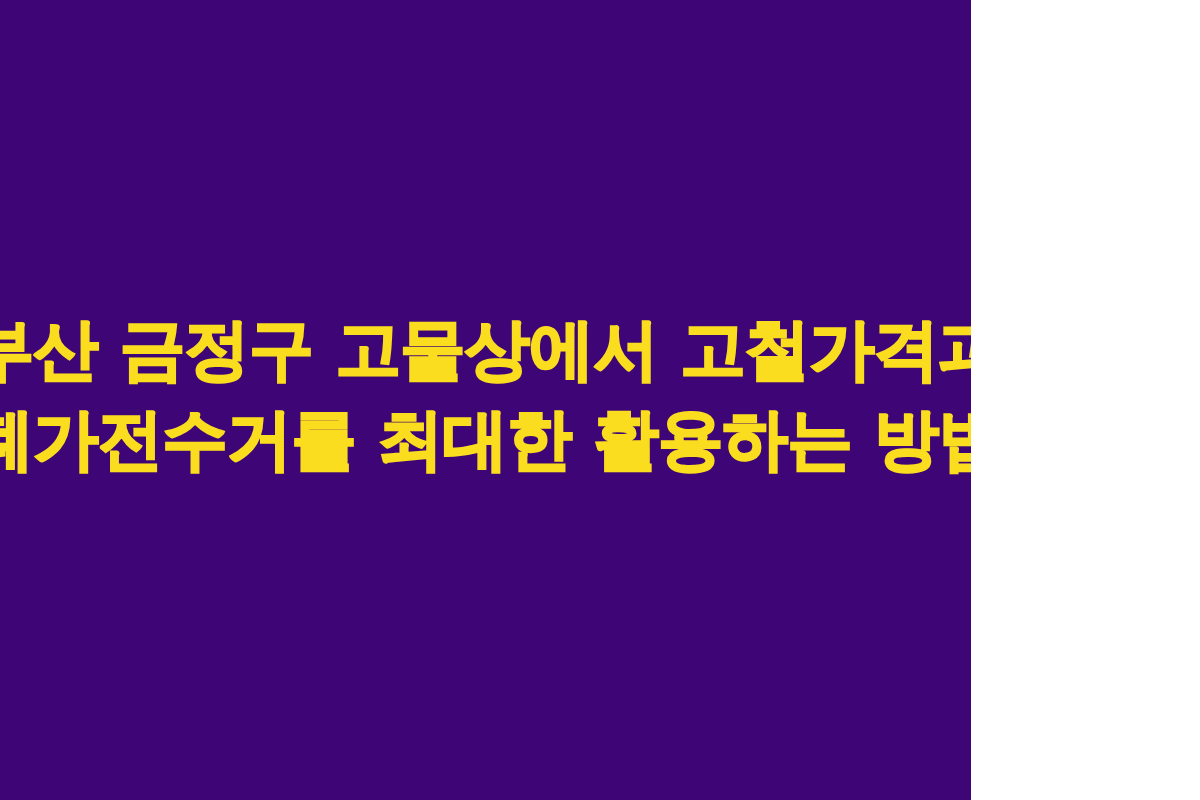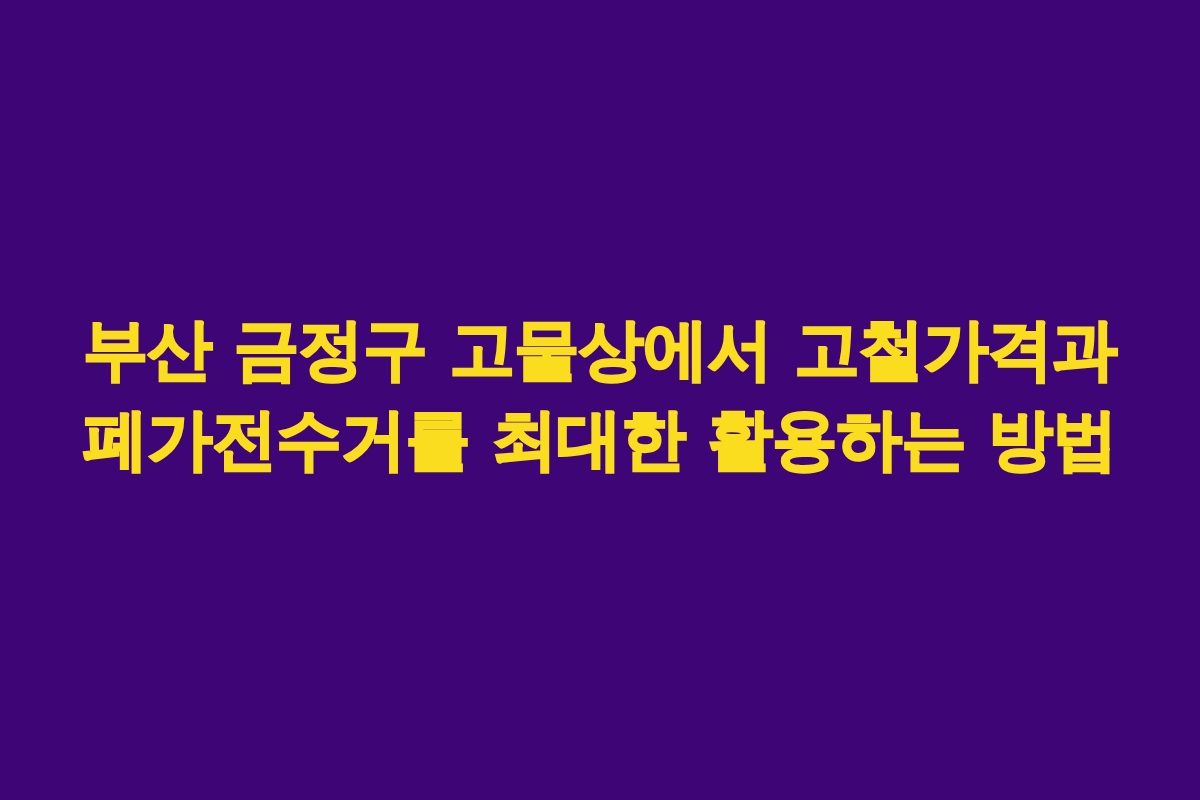--- a/index.html
+++ b/index.html
@@ -9,21 +9,21 @@
 
   body {
     width: 1200px;
     height: 800px;
     overflow: hidden;
     font-family: "DejaVu Sans", "Liberation Sans", sans-serif;
   }
 
   #thumbnail-card {
     position: relative;
-    width: 1200px;
+    width: 971px;
     height: 800px;
     background: #3D0575;
     box-sizing: border-box;
     display: flex;
     flex-direction: column;
     align-items: center;
     justify-content: center;
     overflow: hidden;
   }
 

